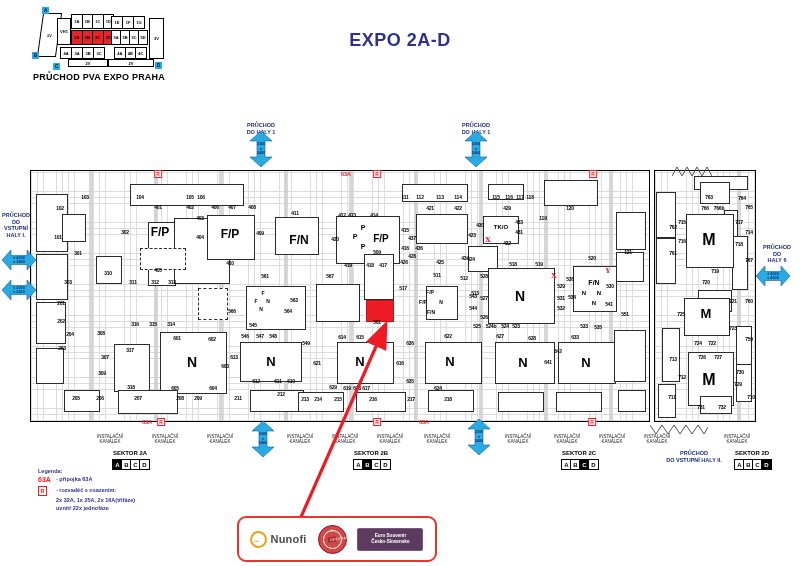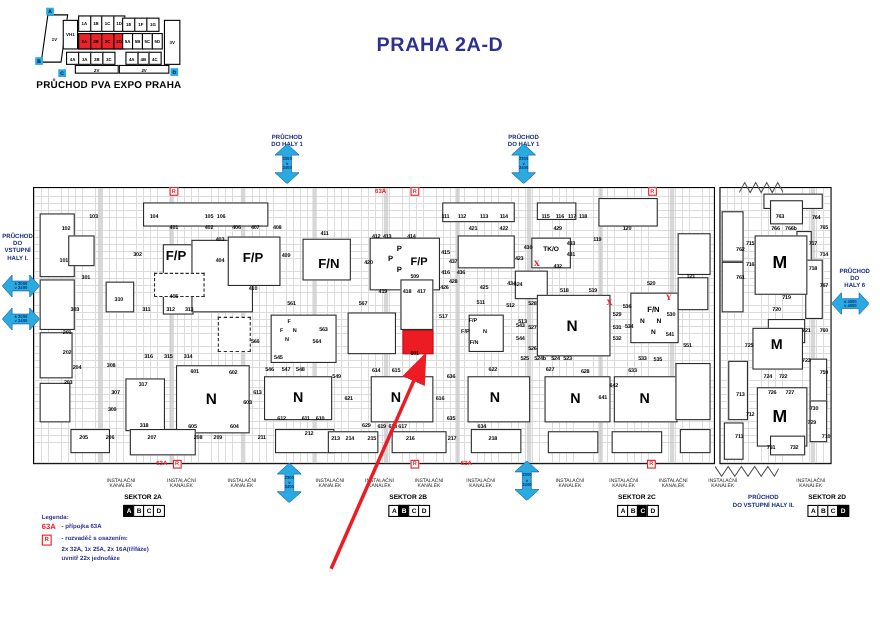--- a/index.html
+++ b/index.html
@@ -132,21 +132,21 @@
     <div>
 
     <span class="mm-corner" style="left: 14px; top: 3px;">A</span>
         <span class="mm-corner" style="left: 4px; top: 48px;">B</span>
         <span class="mm-corner" style="left: 25px; top: 59px;">C</span>
         <span class="mm-corner" style="left: 127px; top: 58px;">D</span>
       </div>
     <div id="mm-title">PRŮCHOD PVA EXPO PRAHA</div>
   </div>
 
-  <div id="page-title">PRAHA 2A-D</div>
+  <div id="page-title">EXPO 2A-D</div>
 
   <div class="hall" style="left:30px;top:170px;width:618px;height:250px">
 
   <div class="band" style="left: 58px;"></div>
       <div class="band" style="left: 123px;"></div>
       <div class="band" style="left: 188px;"></div>
       <div class="band" style="left: 253px;"></div>
       <div class="band" style="left: 318px;"></div>
       <div class="band" style="left: 383px;"></div>
       <div class="band" style="left: 448px;"></div>
@@ -668,14 +668,29 @@
       <span>- přípojka 63A</span>
     </div>
     <div class="lg-row">
       <span class="lg-key boxed">R</span>
       <span>- rozvaděč s osazením:</span>
     </div>
     <div class="lg-sub">2x 32A, 1x 25A, 2x 16A(třífáze)</div>
     <div class="lg-sub">uvnitř 22x jednofáze</div>
   </div>
 
+  <div id="logobox">
+    <div id="nunofi">
+      <span class="ring"></span>
+      <span class="nm">Nunofi</span>
+    </div>
+    <div id="stamp">
+      <span class="inner"></span>
+      <span class="heart">♥</span>
+      <span class="band">OFFICIAL</span>
+    </div>
+    <div id="eurobox">
+      <div>Euro Souvenir</div>
+      <div>Česko-Slovensko</div>
+    </div>
+  </div>
 
 </div>
 
 </body></html>

